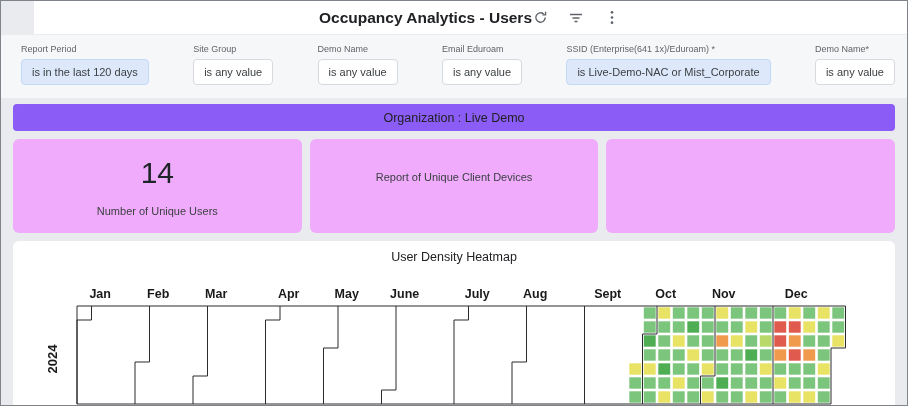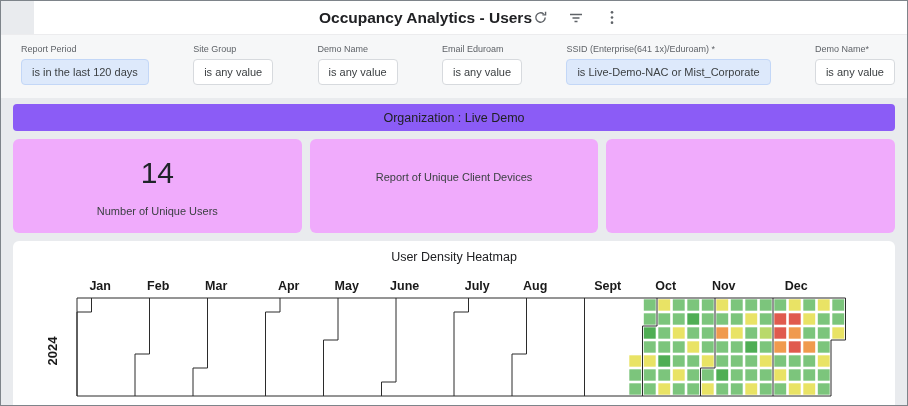--- a/index.html
+++ b/index.html
@@ -22,21 +22,21 @@
   
   .content { padding: 6px 12px 12px 12px; display: flex; flex-direction: column; gap: 8px; }
   .org-banner { background: #8b5cf6; border-radius: 4px; height: 27px; display: flex; align-items: center; justify-content: center; font-size: 12.5px; font-weight: 500; color: #202124; }
 
   .kpi-row { display: flex; gap: 8px; }
   .kpi-card { flex: 1; background: #f0abfc; border-radius: 6px; text-align: center; padding: 17px 0 16px 0; }
   .kpi-value { font-size: 30px; color: #1f2429; font-weight: 400; }
   .kpi-label { font-size: 11px; color: #3c4043; margin-top: 15px; }
 
   .heatmap-card { background: #fff; border-radius: 6px; padding: 9px 10px 10px 10px; }
-  .heatmap-title { text-align: center; font-size: 12.5px; color: #202124; font-weight: 500; margin-bottom: 8px; }
+  .heatmap-title { text-align: center; font-size: 12.5px; color: #202124; font-weight: 500; margin-bottom: 16px; }
   .hm-month { font-size: 12.5px; font-weight: 700; fill: #1a1a1a; }
   .hm-year { font-size: 13px; font-weight: 700; fill: #1a1a1a; }
   #heatmap-svg { display: block; margin-left: 18px; }
 </style>
 </head>
 <body>
 
 <div class="frame">
 
   <div class="header">

